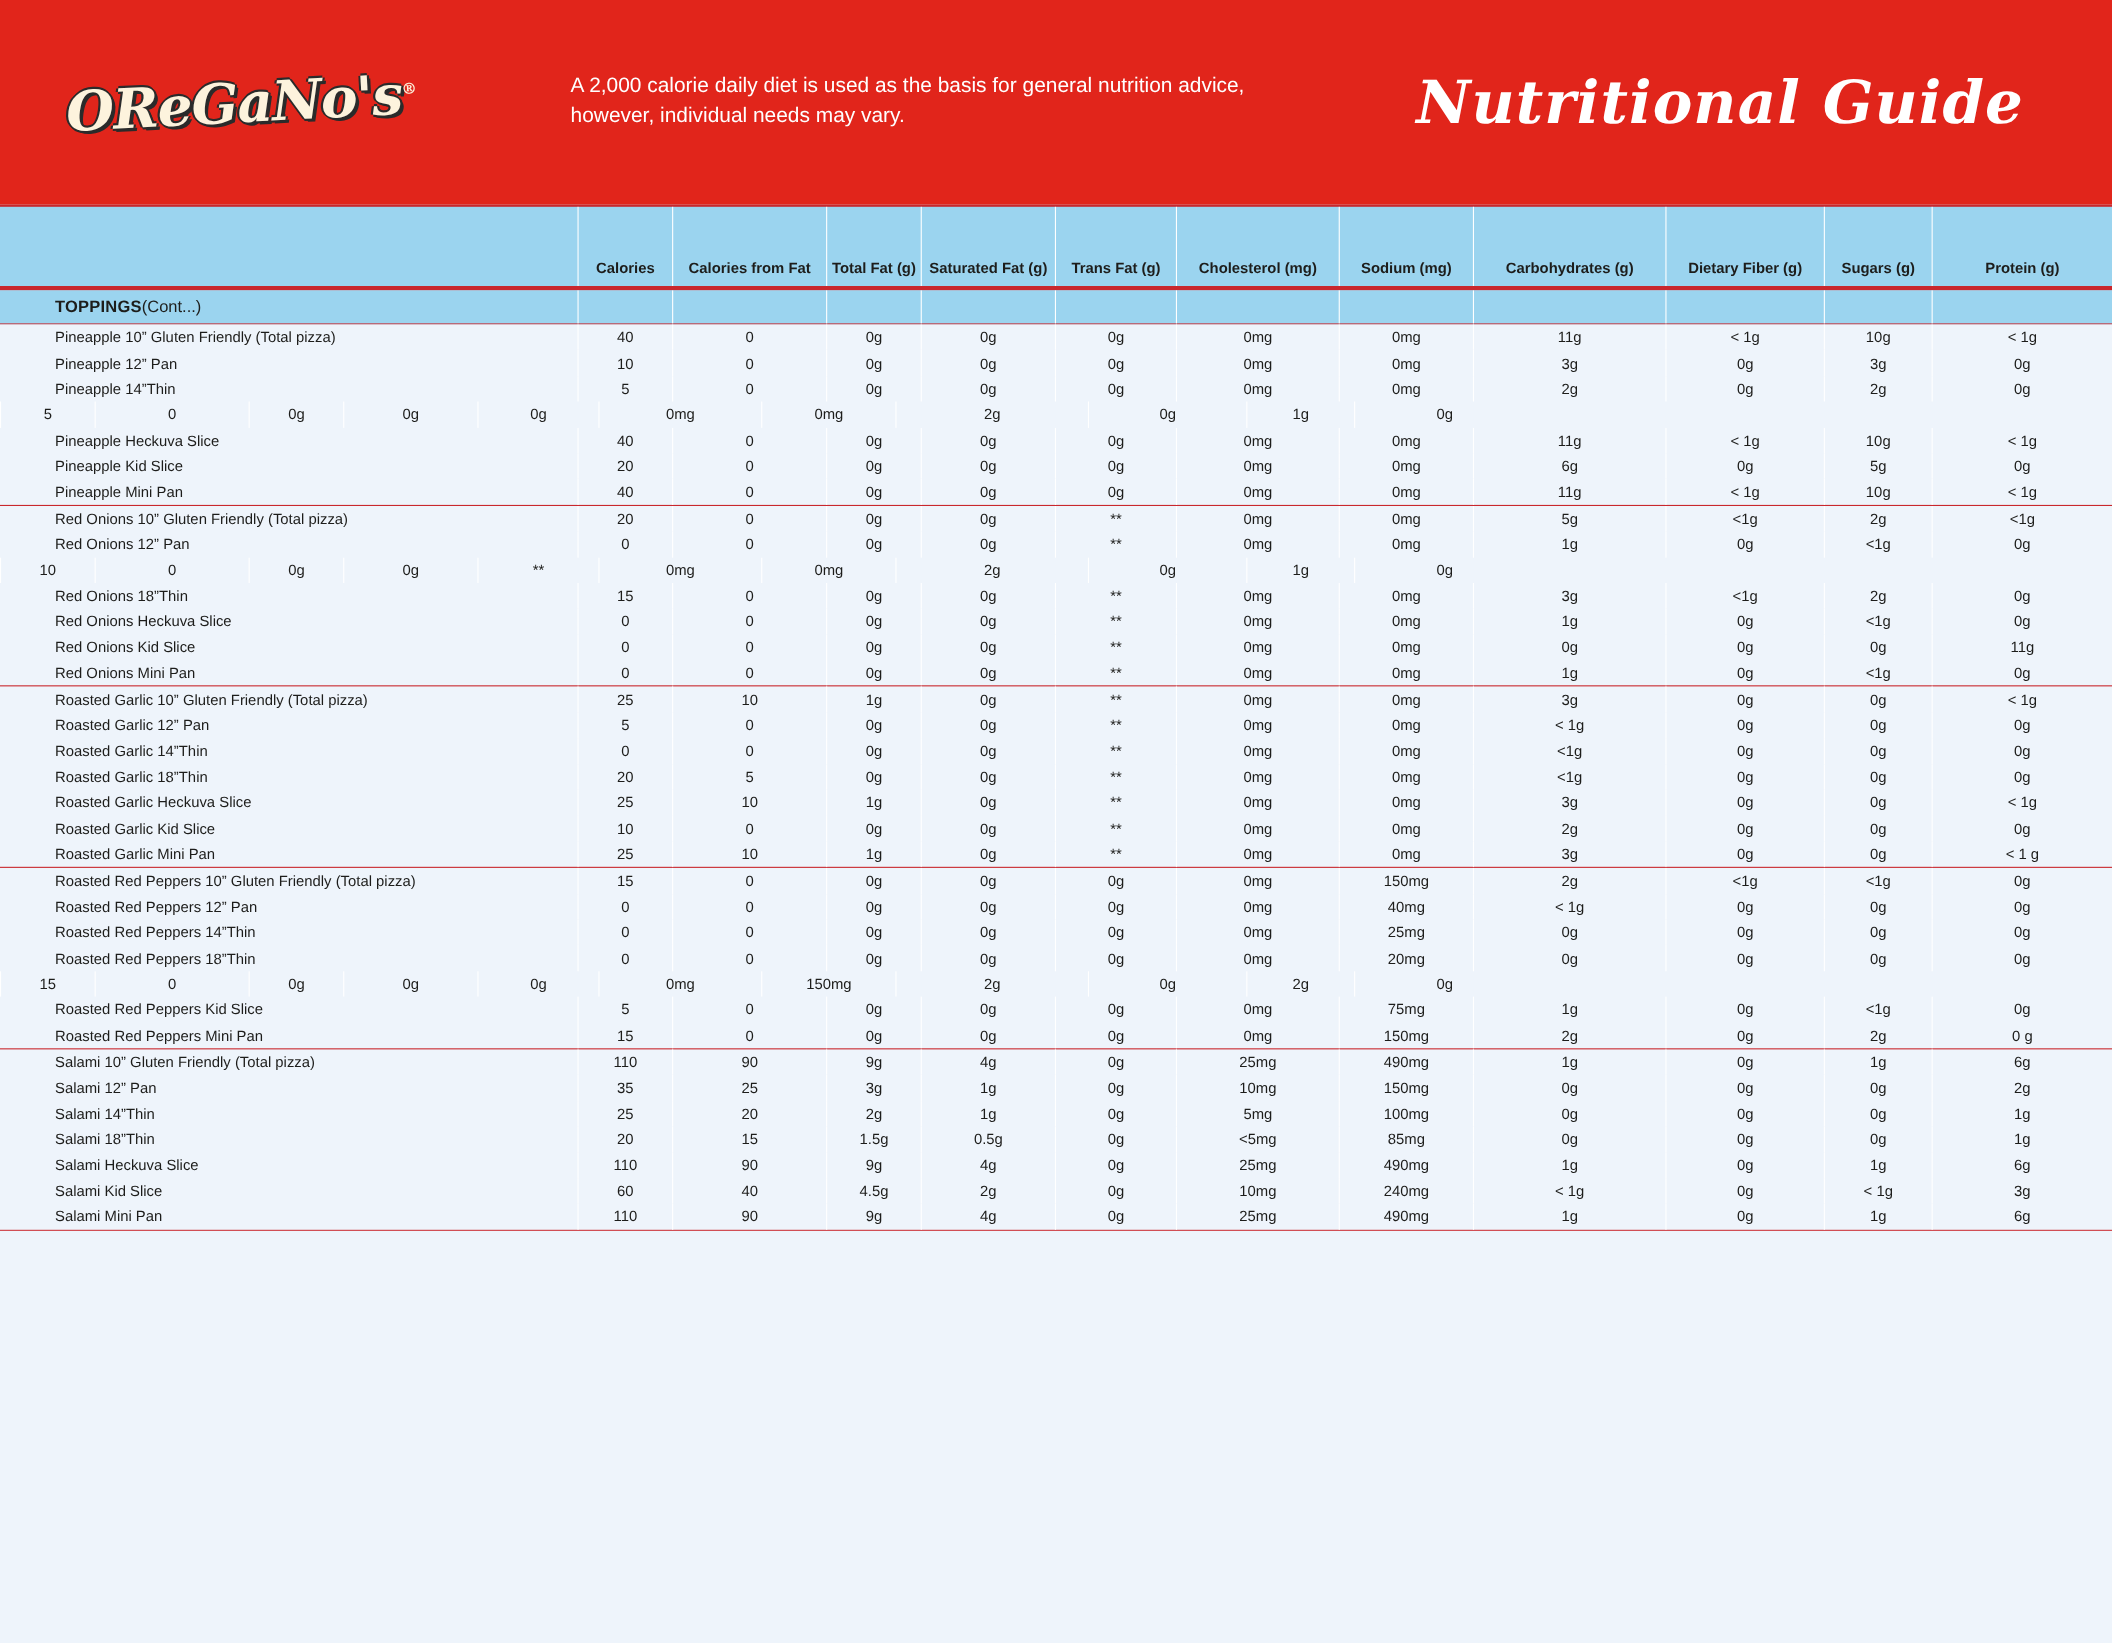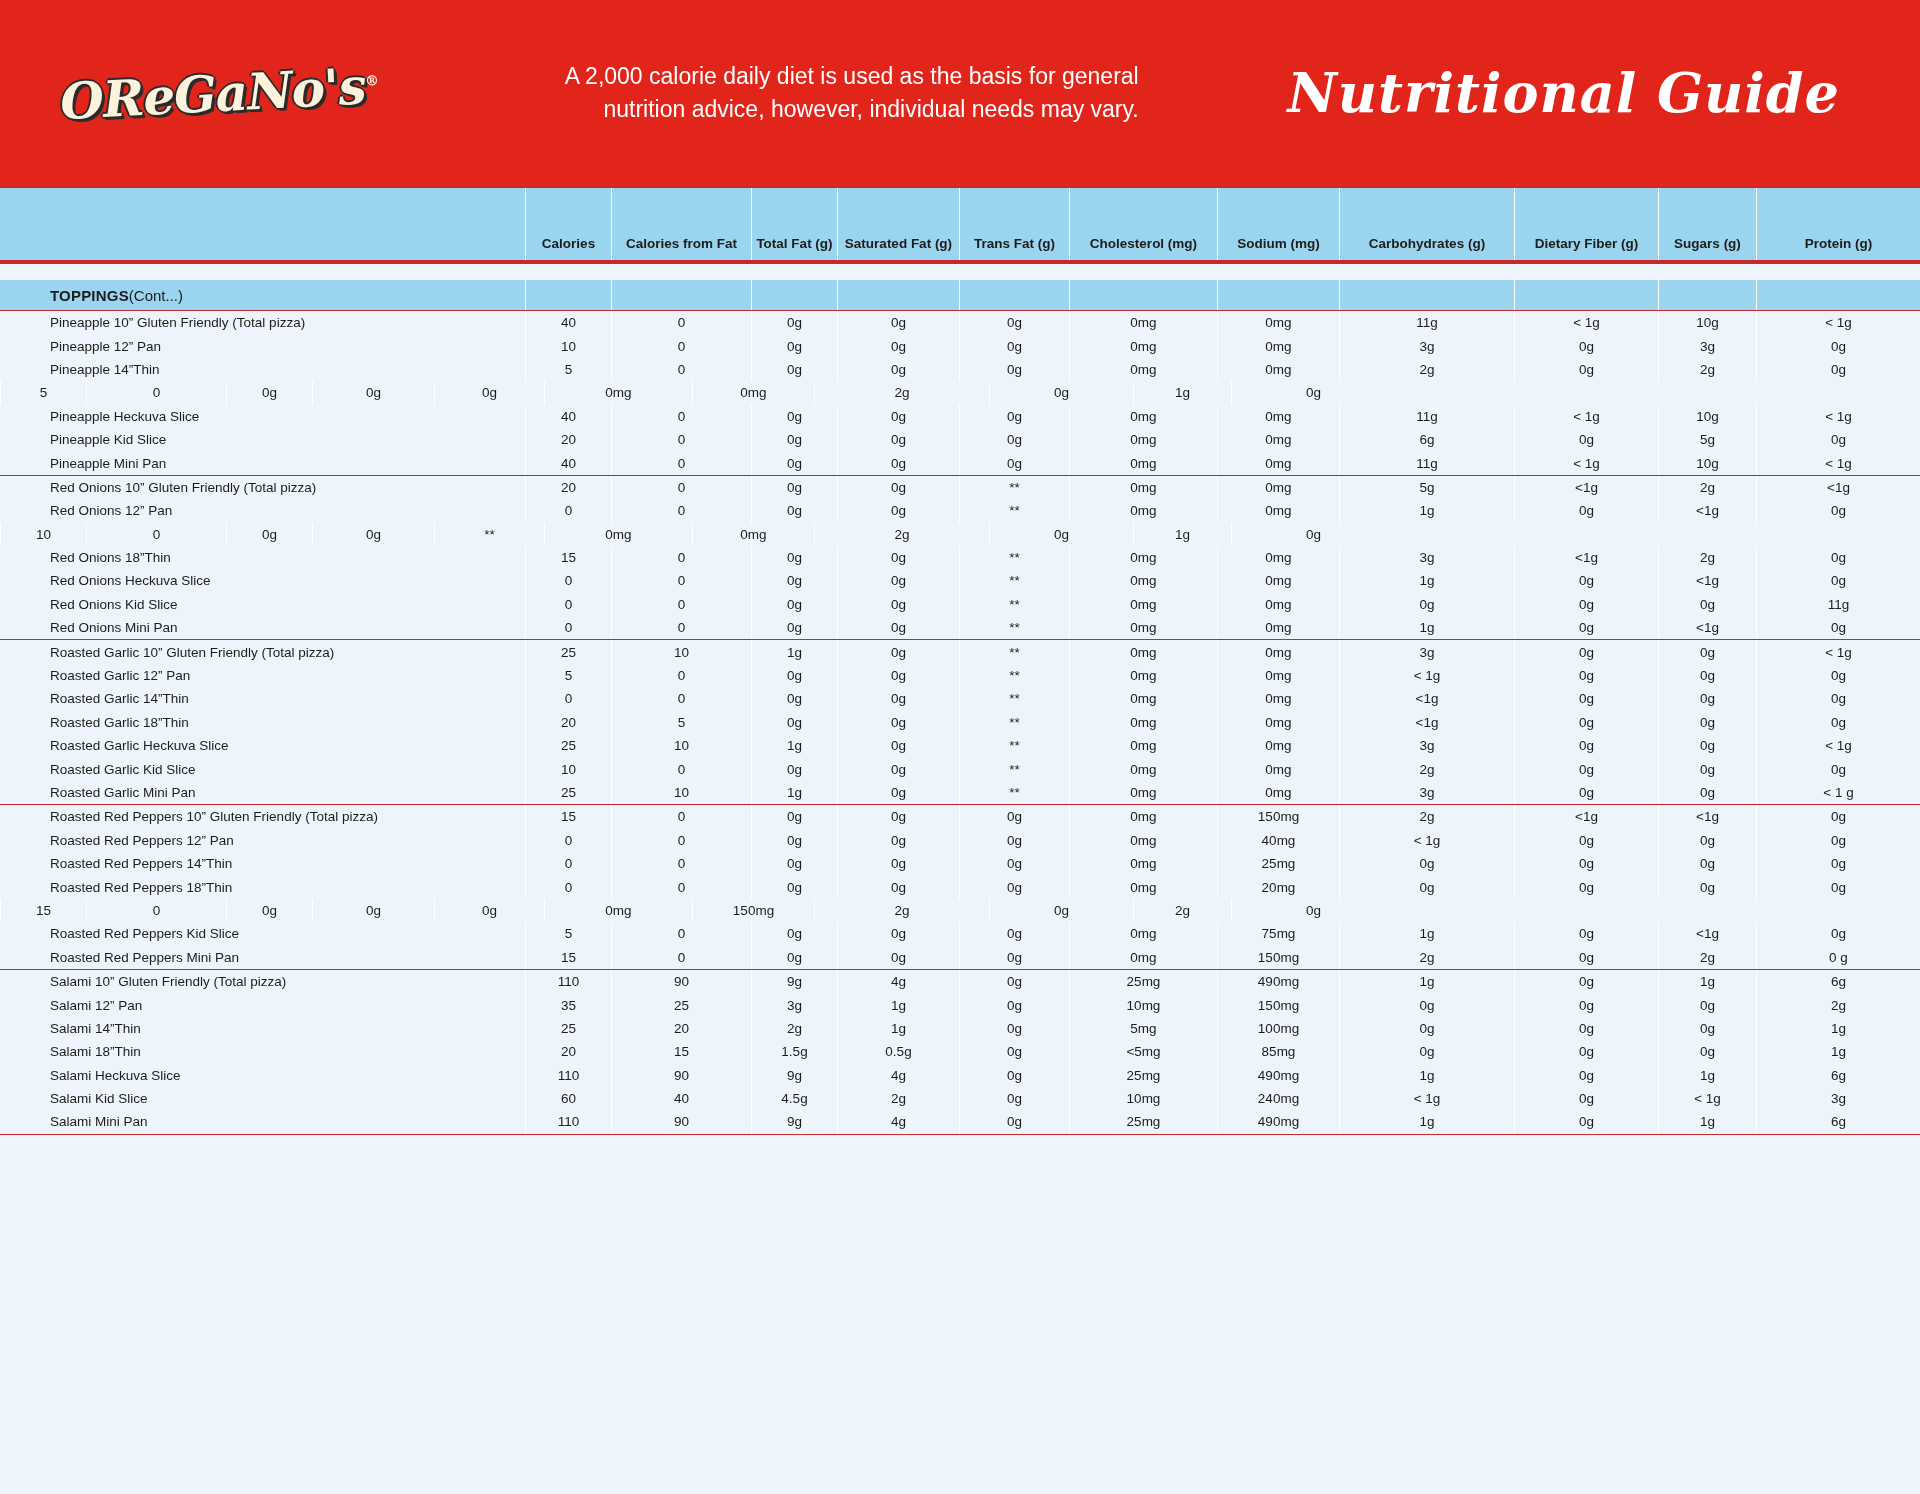--- a/index.html
+++ b/index.html
@@ -48,23 +48,23 @@
     white-space: nowrap;
   }
   .logo .reg {
     font-size: 14px;
     vertical-align: super;
     text-shadow: none;
     color: #fdf3dd;
   }
   .header-note {
     flex: 1 1 auto;
-    text-align: right;
+    text-align: left;
     color: #ffffff;
-    font-size: 23px;
+    font-size: 19px;
     line-height: 1.42;
     max-width: 620px;
     margin: 0 auto;
   }
   .guide-title {
     flex: 0 0 560px;
     text-align: right;
     padding-right: 40px;
     color: #ffffff;
     font-family: "DejaVu Serif", serif;
@@ -97,21 +97,20 @@
     line-height: 1.1;
   }
   .table-head .cell.first { border-left: none; }
 
   .section-head {
     background: #9bd4ef;
     display: flex;
     align-items: center;
     height: 31px;
     border-bottom: 1px solid #c9272d;
-    margin-top: 16px;
   }
   .section-head .cell {
     border-left: 1px solid #ffffff;
     height: 100%;
   }
   .section-head .cell.first {
     border-left: none;
     justify-content: flex-start;
     display: flex;
     align-items: center;

